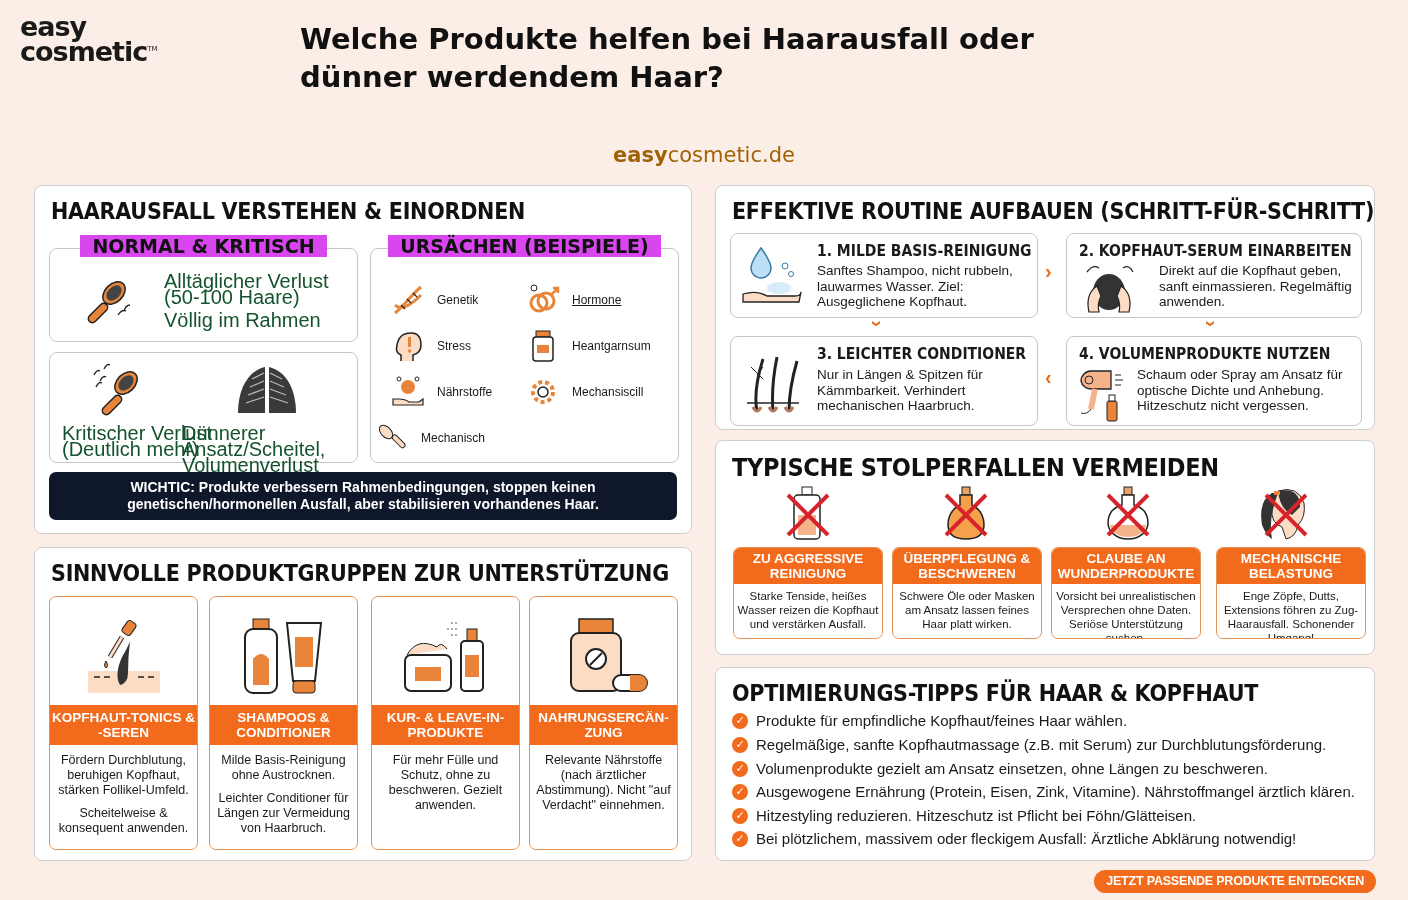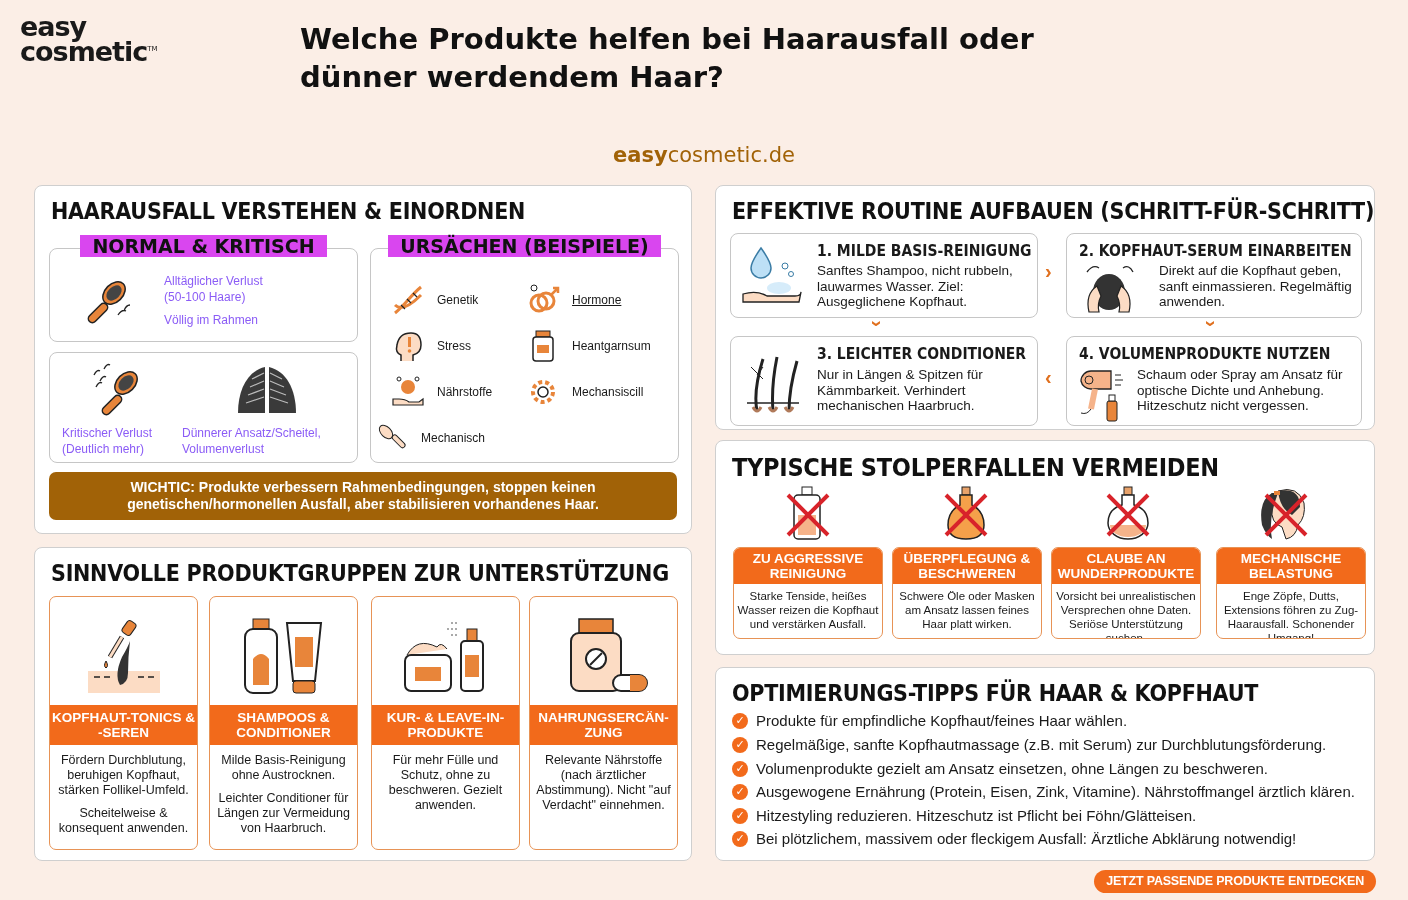--- a/index.html
+++ b/index.html
@@ -42,27 +42,27 @@
   .subbox {
     position: absolute; border: 1.5px solid #c6c6c6; border-radius: 8px; background: #fff;
   }
   .legend-title {
     position: absolute; top: -14px; left: 0; right: 0; text-align: center;
   }
   .legend-title span {
     background: #d946ef; padding: 0 12px; font-weight: bold; font-size: 19px;
     font-family: "DejaVu Sans", sans-serif; color: #111;
   }
-  .txt { font-size: 12px; line-height: 16px; color: #8b5cf6; }
+  .txt { font-size: 20px; line-height: 16px; color: #14532d; }
   .cause { position: absolute; display: flex; align-items: center; gap: 12px; font-size: 12px; }
   .icon svg { display: block; }
 
   .warn {
     position: absolute; left: 14px; right: 14px; top: 286px; height: 48px;
-    background: #a16207; border-radius: 7px; color: #fff;
+    background: #0f172a; border-radius: 7px; color: #fff;
     font-weight: bold; font-size: 14px; line-height: 17px; text-align: center;
     padding-top: 7px;
   }
 
   .prod {
     position: absolute; top: 48px; width: 149px; height: 254px;
     border: 1.5px solid #e79356; border-radius: 7px; background: #fff; overflow: hidden;
   }
   .prod .pic { height: 108px; display: flex; align-items: center; justify-content: center; padding-top: 8px; }
   .prod .band {

